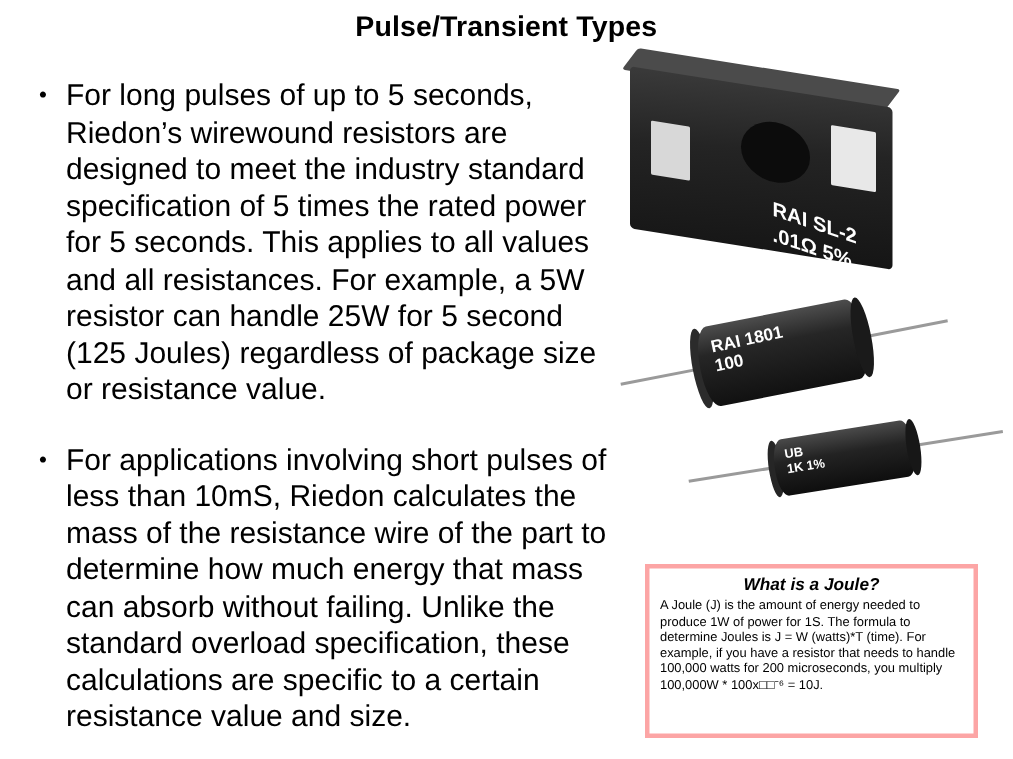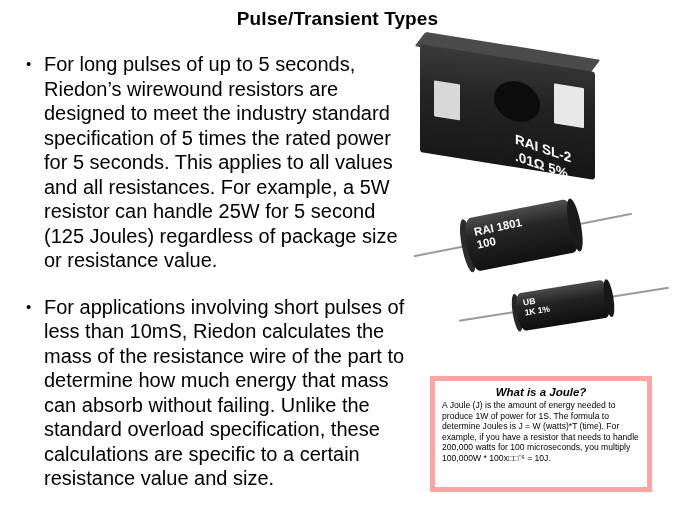--- a/index.html
+++ b/index.html
@@ -216,21 +216,21 @@
     font-weight: bold;
   }
 
   
   .joule-box {
     position: absolute;
     left: 430px;
     top: 376px;
     width: 222px;
     height: 116px;
-    border: 5px solid #fca5a5;
+    border: 3px solid #fca5a5;
     background: #ffffff;
     box-sizing: border-box;
     padding: 5px 7px 5px 7px;
   }
   .joule-title {
     text-align: center;
     font-size: 11.5px;
     font-weight: bold;
     font-style: italic;
     margin-bottom: 2px;
@@ -298,16 +298,16 @@
       <div class="txt">
         <div>UB</div>
         <div>1K  1%</div>
       </div>
     </div>
 
   </div>
 
   <div class="joule-box">
     <div class="joule-title">What is a Joule?</div>
-    <div class="joule-body">A Joule (J) is the amount of energy needed to produce 1W of power for 1S. The formula to determine Joules is J = W (watts)*T (time). For example, if you have a resistor that needs to handle 200,000 watts for 100 microseconds, you multiply 100,000W * 100x□□⁻⁶ = 10J.</div>
+    <div class="joule-body">A Joule (J) is the amount of energy needed to produce 1W of power for 1S. The formula to determine Joules is J = W (watts)*T (time). For example, if you have a resistor that needs to handle 100,000 watts for 200 microseconds, you multiply 100,000W * 100x□□⁻⁶ = 10J.</div>
   </div>
 
 </div>
 
 </body></html>

